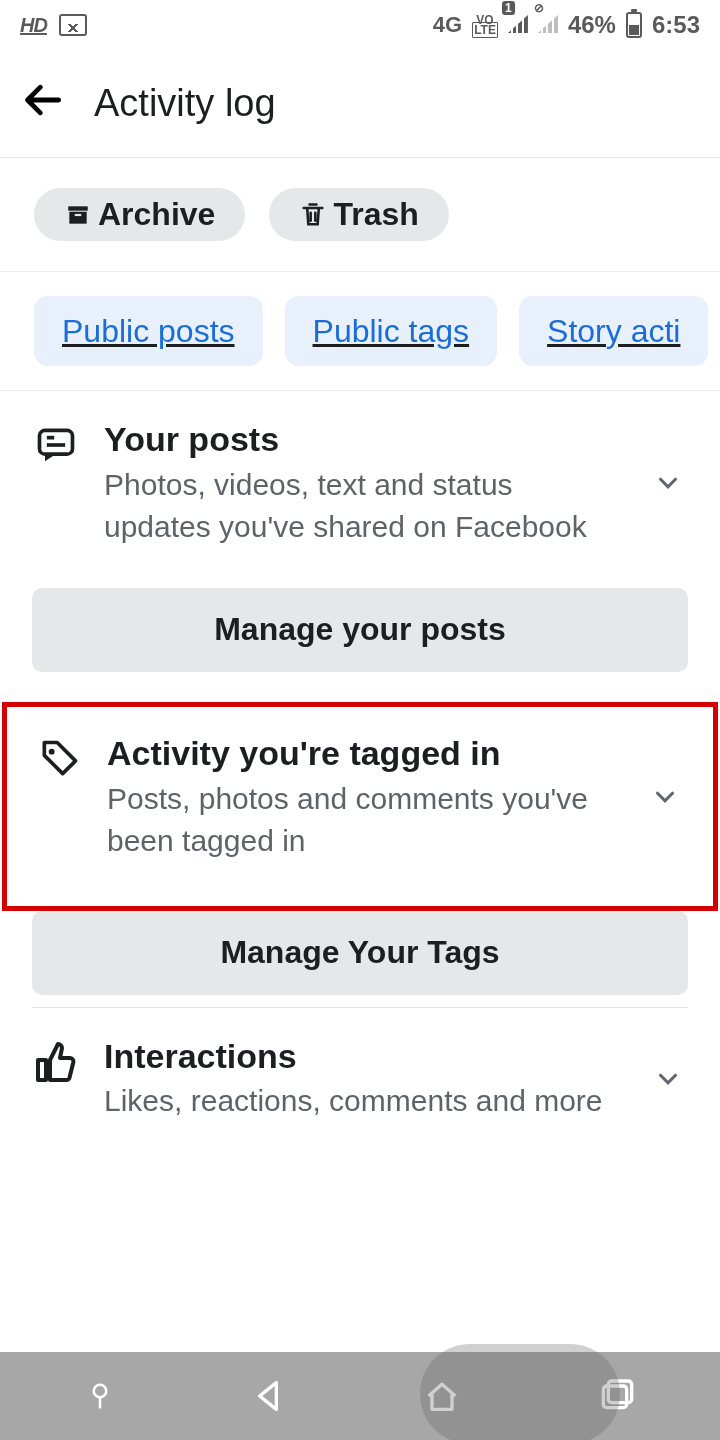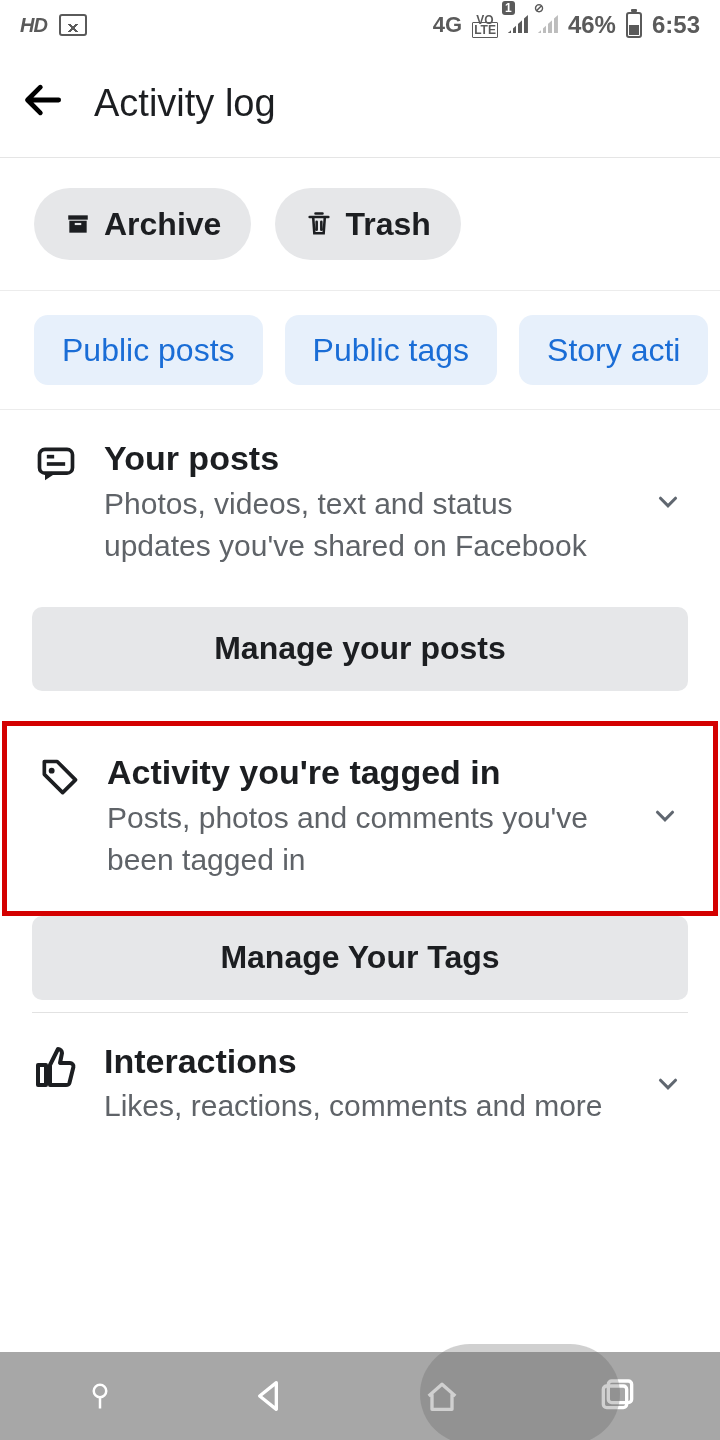--- a/index.html
+++ b/index.html
@@ -1,45 +1,45 @@
 <!DOCTYPE html>
 <html><head>
 <meta charset="utf-8">
 <style>
   * { box-sizing: border-box; margin: 0; padding: 0; }
   html, body { width: 720px; height: 1440px; font-family: -apple-system, Helvetica, Arial, sans-serif; background: #fff; color: #1c1e21; overflow: hidden; }
   .status-bar { height: 50px; display: flex; align-items: center; justify-content: space-between; padding: 0 20px; font-size: 24px; color: #5a5a5a; font-weight: 600; }
-  .status-left { display: flex; align-items: center; gap: 12px; }
+  .status-left { display: flex; align-items: center; gap: 12px; text-decoration: underline; }
   .status-right { display: flex; align-items: center; gap: 10px; margin-left: 25px; }
   .hd-label { font-size: 20px; font-style: italic; letter-spacing: -1px; }
   .pic-icon { width: 28px; height: 22px; border: 2px solid #5a5a5a; border-radius: 3px; position: relative; }
   .pic-icon::after { content:""; position:absolute; bottom:2px; left:2px; right:2px; height:8px; background: linear-gradient(135deg, transparent 45%, #5a5a5a 45% 55%, transparent 55%), linear-gradient(45deg, transparent 45%, #5a5a5a 45% 55%, transparent 55%); }
   .sig-4g { font-size: 22px; }
   .volte { font-size: 12px; line-height: 10px; text-align: center; }
   .bars { display:inline-block; width:20px; height:18px; background: linear-gradient(to right, #5a5a5a 0 3px, transparent 3px 5px, #5a5a5a 5px 8px, transparent 8px 10px, #5a5a5a 10px 14px, transparent 14px 16px, #5a5a5a 16px 20px); clip-path: polygon(0 100%, 100% 0, 100% 100%); }
   .bars.weak { opacity: .4; }
   .batt { width: 16px; height: 26px; border: 2px solid #5a5a5a; border-radius: 3px; position: relative; }
   .batt::before { content:""; position:absolute; top:-5px; left:3px; right:3px; height:3px; background:#5a5a5a; border-radius:1px;}
   .batt::after { content:""; position:absolute; bottom:1px; left:1px; right:1px; height:46%; background:#5a5a5a;}
   .header { display: flex; align-items: center; padding: 24px 22px 32px; gap: 28px; border-bottom: 1px solid #e5e5e5; }
   .back-arrow { width: 44px; height: 44px; display:flex; align-items:center; justify-content:center; }
   .page-title { font-size: 38px; font-weight: 400; margin-top: 8px; }
   .pills-row { display: flex; gap: 24px; padding: 30px 34px 30px; border-bottom: 1px solid #ececec;}
-  .pill { background: #e6e7e9; border-radius: 36px; height: 72px; display: flex; align-items: center; padding: 0 30px; gap: 12px; font-size: 32px; font-weight: 600; color: #1c1e21; }
-  .filter-row { display: flex; gap: 22px; padding: 24px 34px 24px; overflow: hidden; border-bottom: 1px solid #ececec;}
+  .pill { background: #e6e7e9; border-radius: 36px; height: 53px; display: flex; align-items: center; padding: 0 30px; gap: 6px; font-size: 32px; font-weight: 600; color: #1c1e21; }
+  .filter-row { display: flex; gap: 22px; padding: 24px 34px 24px; overflow: hidden; border-bottom: 1px solid #ececec; text-decoration: underline;}
   .filter-chip { background: #e7f0fb; color: #1a6dd6; border-radius: 14px; height: 70px; display:flex; align-items:center; padding: 0 28px; font-size: 32px; font-weight: 500; white-space: nowrap; }
   .section { padding: 28px 32px 0; }
   .section-row { display: flex; align-items: flex-start; gap: 24px; }
   .section-icon { width: 48px; flex: 0 0 48px; display:flex; justify-content:center; padding-top:4px;}
   .section-text { flex: 1; }
   .section-title { font-size: 34px; font-weight: 600; line-height: 1.2; margin-bottom: 4px; }
   .section-desc { font-size: 30px; color: #5f6368; line-height: 1.4; }
   .chevron { width: 40px; flex: 0 0 40px; display:flex; align-items:center; justify-content:center; align-self:center; }
   .manage-btn { margin: 40px 0 30px; background: #e6e7e9; border-radius: 10px; height: 84px; display:flex; align-items:center; justify-content:center; font-size: 32px; font-weight: 600; color: #1c1e21; }
-  .highlight-box { border: 5px solid #d40000; margin: 0 2px; padding: 26px 28px 30px; }
+  .highlight-box { border: 5px solid #d40000; margin: 0 2px; padding: 26px 28px 44px; }
   .after-highlight .manage-btn { margin-top: 0; margin-bottom: 12px;}
   .divider { height:1px; background:#e2e2e2; margin: 4px 32px 0;}
   .nav-bar { position:absolute; left:0; right:0; bottom:0; height:88px; background: rgba(120,120,120,.65); display:flex; align-items:center; justify-content:space-around; padding:0 18px;}
   .nav-oval { position:absolute; right:100px; top:-8px; width:200px; height:100px; border-radius:80px; background:rgba(100,100,100,.3);}
   .nav-bar svg { stroke:#fff; fill:none; }
 </style>
 </head>
 <body>
 
 <div class="status-bar">

